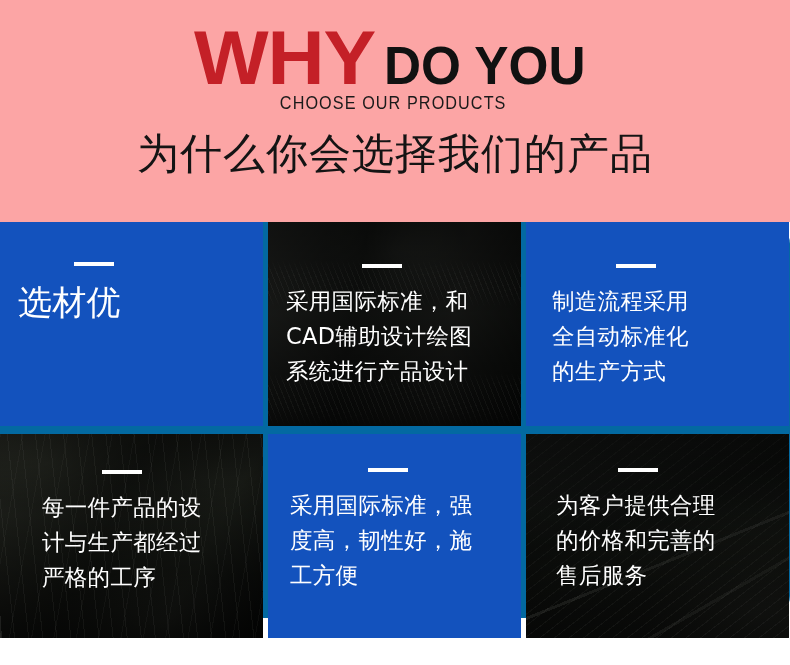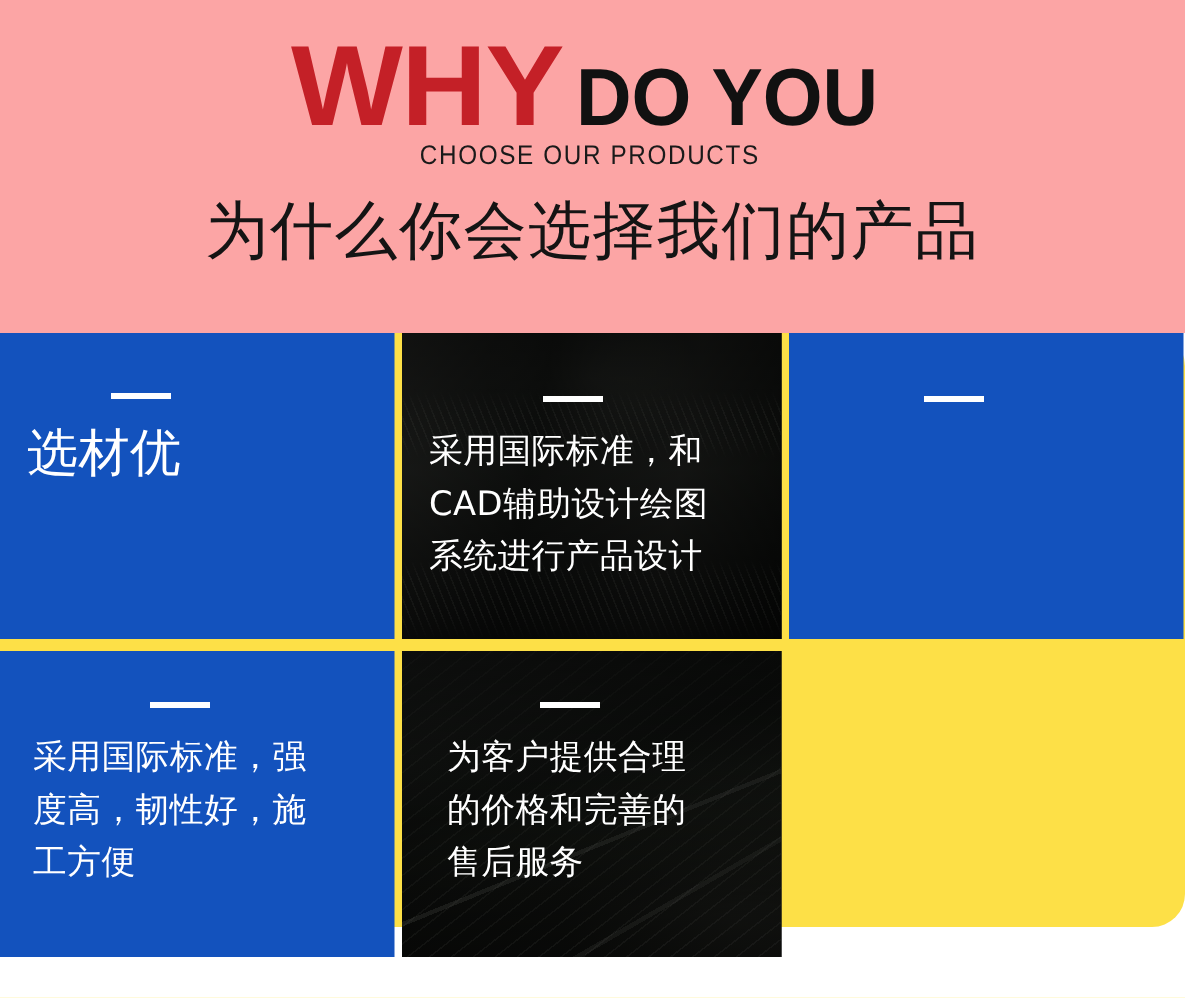--- a/index.html
+++ b/index.html
@@ -101,21 +101,21 @@
     position: absolute;
     left: 0;
     top: 222px;
     width: 790px;
     height: 396px;
     display: grid;
     grid-template-columns: 263px 253px 263px;
     grid-template-rows: 204px 204px;
     column-gap: 5px;
     row-gap: 8px;
-    background: #fde047;
+    background: #0369a1;
     border-radius: 22px;
   }
 
   .cell {
     position: relative;
     overflow: hidden;
     display: flex;
     flex-direction: column;
     align-items: flex-start;
     justify-content: flex-start;
@@ -292,23 +292,35 @@
         <div class="dash"></div>
         <div class="cell-text">采用国际标准，和
 CAD辅助设计绘图
 系统进行产品设计</div>
       </div>
     </div>
 
     <div class="cell blue c3">
       <div class="cell-content">
         <div class="dash"></div>
-      </div>
-    </div>
-
+        <div class="cell-text">制造流程采用
+全自动标准化
+的生产方式</div>
+      </div>
+    </div>
+
+    <div class="cell photo c4">
+      <div class="photo-bg photo-poles"></div>
+      <div class="cell-content">
+        <div class="dash"></div>
+        <div class="cell-text">每一件产品的设
+计与生产都经过
+严格的工序</div>
+      </div>
+    </div>
 
     <div class="cell blue c5">
       <div class="cell-content">
         <div class="dash"></div>
         <div class="cell-text">采用国际标准，强
 度高，韧性好，施
 工方便</div>
       </div>
     </div>
 

